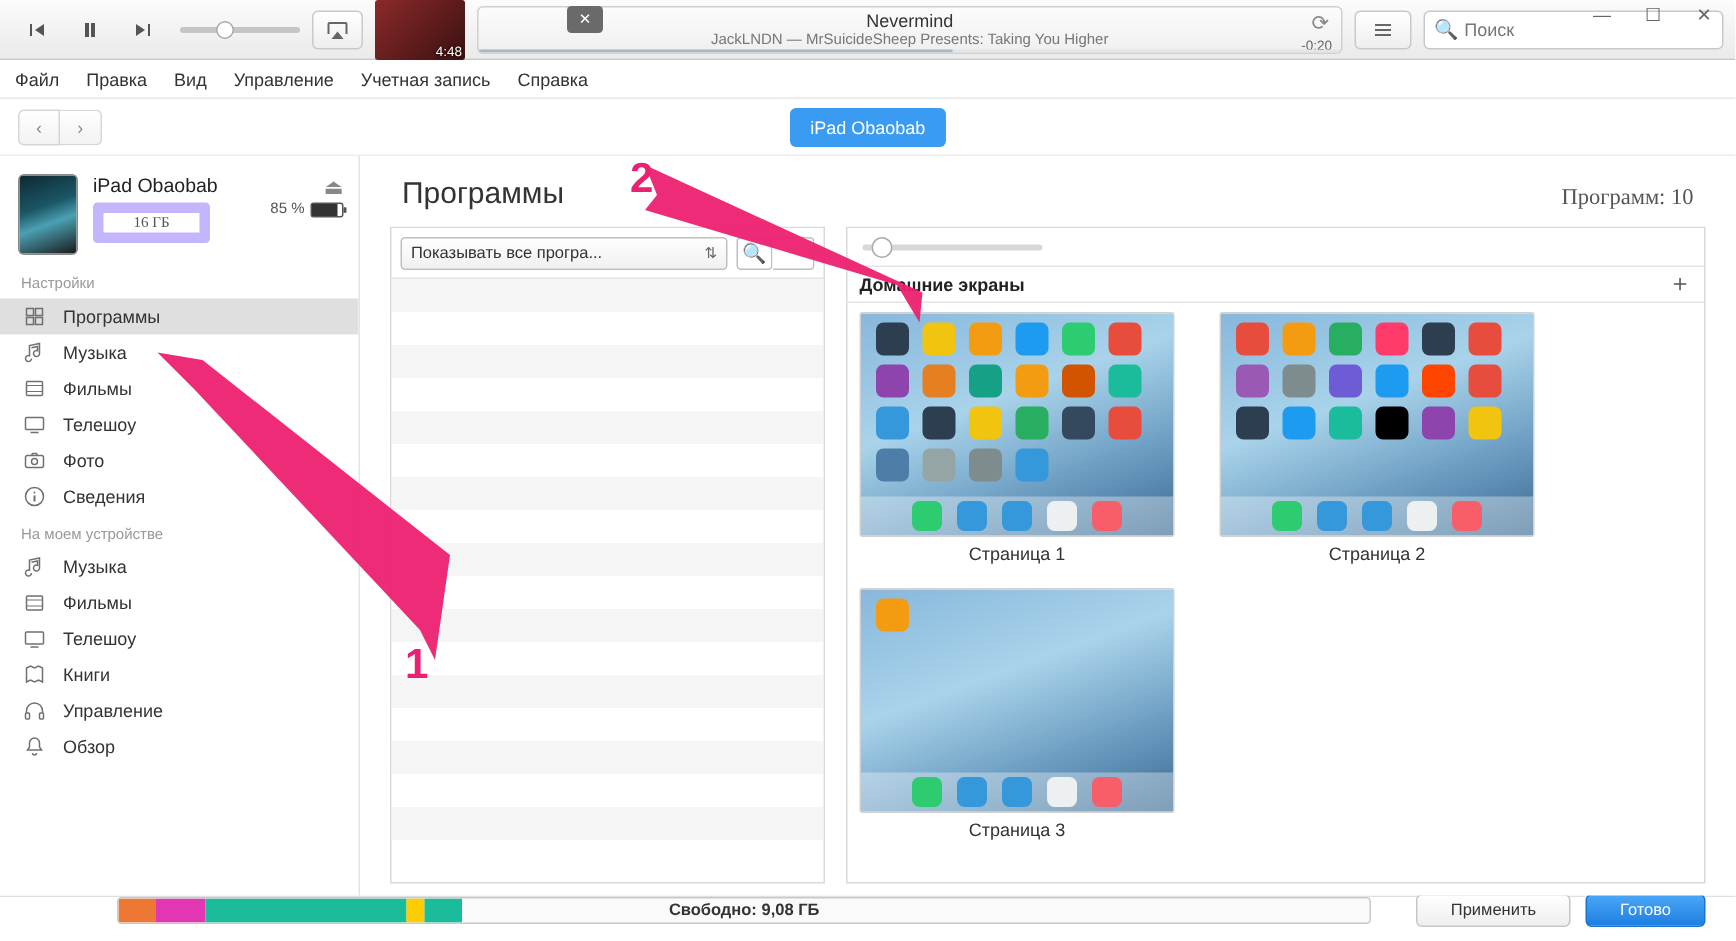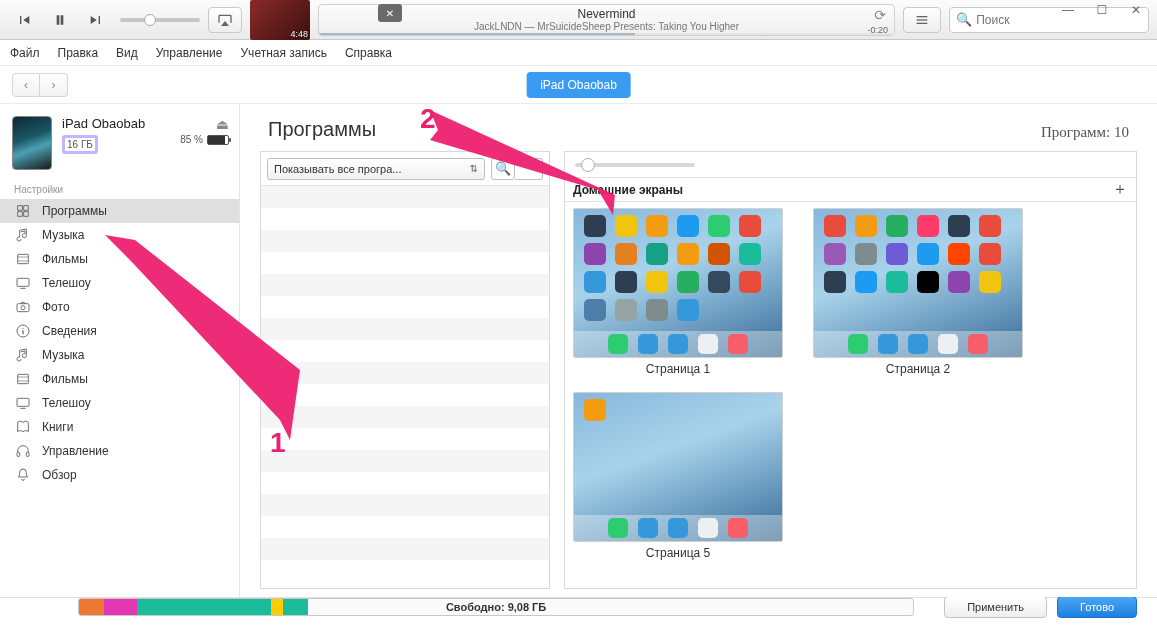--- a/index.html
+++ b/index.html
@@ -36,21 +36,21 @@
 .nav-btn.right { border-radius:0 4px 4px 0; border-left:none; }
 .device-pill { position:absolute; left:50%; transform:translateX(-50%); height:26px; padding:0 14px; background:#3a9bf2; color:#fff; border-radius:4px; display:flex; align-items:center; font-size:12px; font-weight:500; cursor:pointer; }
 
 .main { display:flex; height:calc(627px - 40px - 26px - 38px - 30px); }
 
 .sidebar { width:240px; border-right:1px solid #e4e4e4; background:#fff; padding:8px 0 0 0; overflow:hidden; }
 .device-head { display:flex; padding:4px 10px 6px 12px; gap:10px; align-items:flex-start; }
 .device-img { width:40px; height:54px; border-radius:4px; background:linear-gradient(160deg,#0f2733 0%,#1b5766 40%,#4aa0b2 60%,#1a1a1a 100%); border:1px solid #888; flex:none; position:relative; }
 .device-info { flex:1; }
 .device-name { font-size:13px; color:#222; margin-bottom:4px; }
-.device-cap { display:inline-block; border:3px solid #c4b5fd; border-radius:3px; padding:1px 2px; font-size:10px; color:#555; }
+.device-cap { display:inline-block; border:7px solid #c4b5fd; border-radius:3px; padding:1px 20px; font-size:10px; color:#555;font-family:Liberation Serif, serif; }
 .device-right { display:flex; flex-direction:column; align-items:flex-end; gap:2px; }
 .eject { color:#888; font-size:14px; cursor:pointer; }
 .battery-row { display:flex; align-items:center; gap:4px; font-size:10px; color:#555; }
 .battery { width:22px; height:10px; border:1px solid #555; border-radius:2px; position:relative; }
 .battery::after { content:""; position:absolute; right:-3px; top:2px; width:2px; height:4px; background:#555; border-radius:1px; }
 .battery i { display:block; height:100%; width:85%; background:#333; }
 
 .side-section { font-size:10px; color:#999; padding:8px 0 4px 14px; text-transform:none; }
 .side-item { height:24px; display:flex; align-items:center; padding:0 10px 0 14px; gap:10px; font-size:12px; color:#333; cursor:pointer; }
 .side-item .icn { width:18px; display:flex; justify-content:center; color:#707070; }
@@ -252,20 +252,21 @@
             <svg class="ic" viewBox="0 0 24 24">
               <circle cx="12" cy="12" r="9" fill="none" stroke="currentColor" stroke-width="1.5"></circle>
               <line x1="12" y1="11" x2="12" y2="17" stroke="currentColor" stroke-width="2"></line>
               <circle cx="12" cy="8" r="1" fill="currentColor"></circle>
             </svg>
           </span>
           <span>Сведения</span>
         </div>
       </div>
 
+    <div class="side-section">На моем устройстве</div>
     <div id="ondevice-list">
         <div class="side-item">
           <span class="icn">
             <svg class="ic" viewBox="0 0 24 24">
               <path d="M9 18a3 3 0 11-2-2.8V5l10-2v10a3 3 0 11-2-2.8V6l-6 1.2" fill="none" stroke="currentColor" stroke-width="1.5"></path>
             </svg>
           </span>
           <span>Музыка</span>
         </div>
         <div class="side-item">
@@ -439,21 +440,21 @@
                   <div class="app-ic" style="background: rgb(243, 156, 18);"></div>
                 </div>
                 <div class="dock">
                   <div class="app-ic" style="background: rgb(46, 204, 113);"></div>
                   <div class="app-ic" style="background: rgb(52, 152, 219);"></div>
                   <div class="app-ic" style="background: rgb(52, 152, 219);"></div>
                   <div class="app-ic" style="background: rgb(236, 240, 241);"></div>
                   <div class="app-ic" style="background: rgb(248, 93, 106);"></div>
                 </div>
               </div>
-              <div class="screen-label">Страница 5</div>
+              <div class="screen-label">Страница 3</div>
             </div>
           </div>
       </div>
     </div>
   </div>
 </div>
 
 <div class="footer">
   <div class="storage-bar">
     <div class="seg a"></div>

